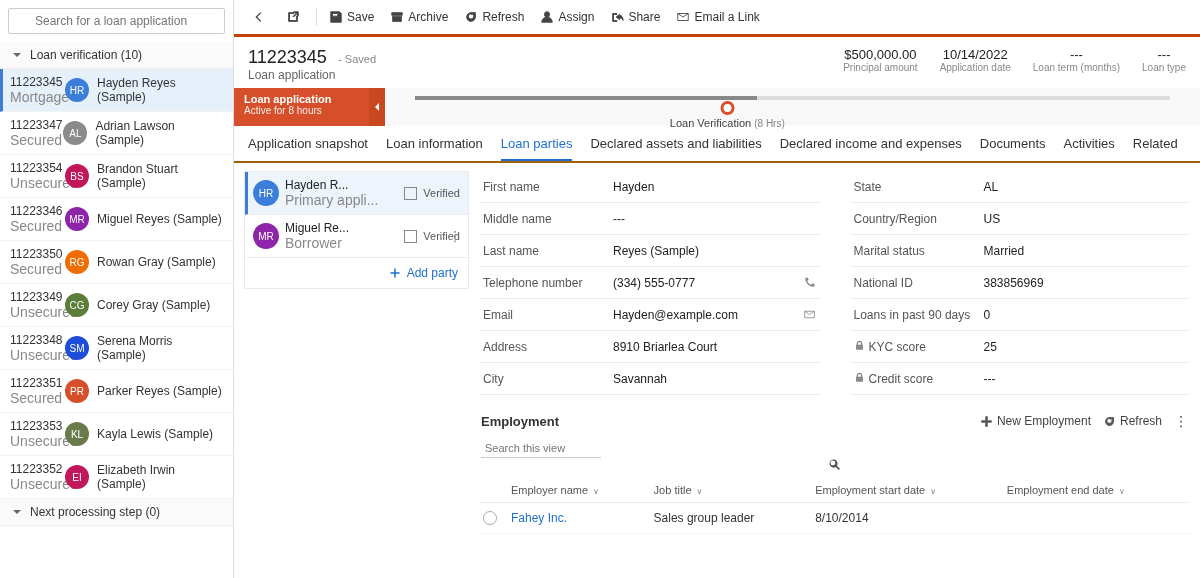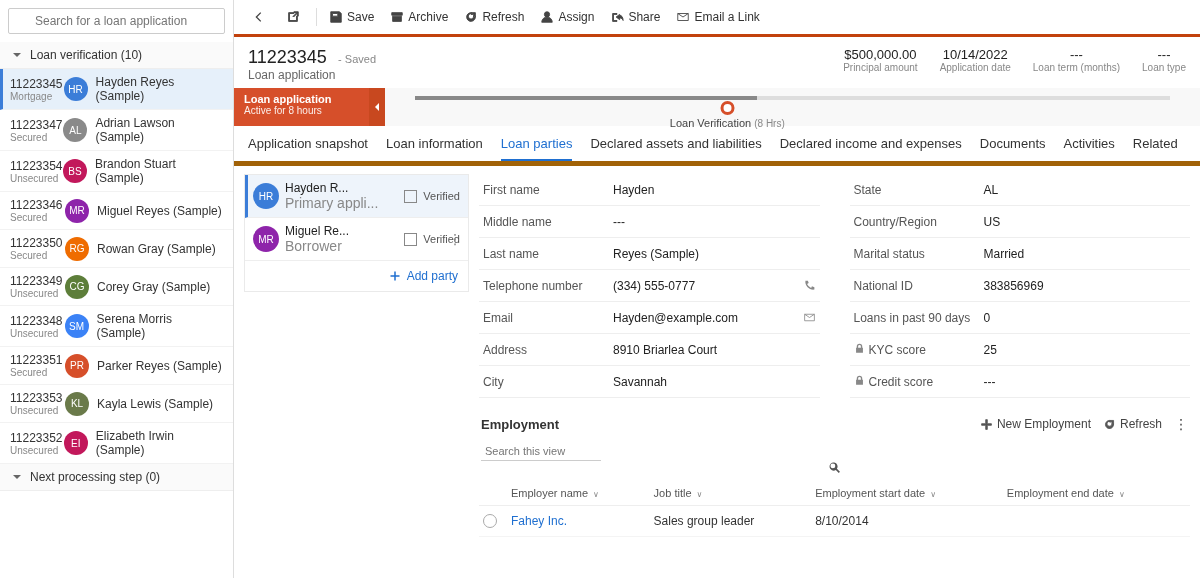--- a/index.html
+++ b/index.html
@@ -9,21 +9,21 @@
 .search-input { width:100%; padding:5px 8px 5px 26px; border:1px solid #ccc; border-radius:2px; font-size:12px; color:#666; position:relative; }
 .search-wrap { position:relative; }
 .search-wrap svg { position:absolute; left:14px; top:14px; width:12px; height:12px; fill:#666; }
 .section-hdr { display:flex; align-items:center; padding:6px 12px; border-bottom:1px solid #eee; cursor:pointer; font-size:12px; color:#333; background:#fafafa;}
 .section-hdr svg { width:10px; height:10px; margin-right:8px; fill:#666; }
 .list { overflow-y:auto; }
 .list-item { display:flex; align-items:center; padding:6px 10px; border-bottom:1px solid #f2f2f2; cursor:pointer; }
 .list-item.selected { background:#e6f0fa; border-left:3px solid #3b7dd8; padding-left:7px;}
 .li-left { width:55px; }
 .li-id { font-size:12px; color:#333; }
-.li-sub { font-size:10px; color:#888; }
+.li-sub { font-size:14px; color:#888; }
 .avatar { width:24px; height:24px; border-radius:50%; color:#fff; font-size:10px; display:flex; align-items:center; justify-content:center; margin-right:8px; flex-shrink:0; }
 .li-name { font-size:12px; color:#333; }
 
 .main { flex:1; display:flex; flex-direction:column; }
 .toolbar { display:flex; align-items:center; padding:6px 10px; border-bottom:3px solid #c2410c; gap:0; }
 .tbtn { display:flex; align-items:center; padding:4px 8px; cursor:pointer; font-size:12px; color:#333; border-radius:2px; }
 .tbtn svg { width:14px; height:14px; margin-right:4px; fill:#444; stroke:#444;}
 .tbar-sep { width:1px; height:18px; background:#ddd; margin:0 4px; }
 
 .header-area { padding:10px 14px 6px; display:flex; }
@@ -44,21 +44,21 @@
 .stage-collapse svg{width:10px;height:10px;fill:#fff;}
 .progress-track { flex:1; position:relative; display:flex; align-items:center; padding:0 30px; background:#f8f8f8;}
 .track-line { position:absolute; left:30px; right:30px; top:8px; height:4px; background:#ddd;}
 .track-fill { position:absolute; left:30px; top:8px; height:4px; background:#888; }
 .step { position:absolute; text-align:center; transform:translateX(-50%); top:13px;}
 .step .dot { width:14px; height:14px; border:3px solid #d64f2a; background:#fff; border-radius:50%; margin:0 auto; }
 .step.future .dot { border-color:#aaa; }
 .step .lbl { font-size:11px; color:#444; white-space:nowrap; margin-top:2px;}
 .step .sub { font-size:10px; color:#888;}
 
-.tabs { display:flex; gap:18px; padding:0 14px; border-bottom:5px solid #a16207; }
+.tabs { display:flex; gap:18px; padding:0 14px; border-bottom:2px solid #a16207; }
 .tab { padding:10px 0 8px; font-size:13px; color:#333; cursor:pointer; border-bottom:2px solid transparent; }
 .tab.active { color:#1f6fd0; border-bottom-color:#1f6fd0; font-weight:500;}
 
 .content { display:flex; flex:1; overflow:auto; padding:8px 10px; gap:10px; }
 
 .party-panel { width:225px; }
 .party-list { border:1px solid #eaeaea; }
 .party-row { display:flex; align-items:center; padding:6px 8px; border-bottom:1px solid #eee; position:relative; }
 .party-row.selected { background:#eef4fb; border-left:3px solid #3b7dd8; padding-left:5px;}
 .party-row .av { width:26px; height:26px; border-radius:50%; color:#fff; font-size:10px; display:flex; align-items:center; justify-content:center; margin-right:6px; }
@@ -161,21 +161,21 @@
           <div class="li-sub">Unsecured</div>
         </div>
   <div class="avatar" style="background:#5d7e3a">CG</div>
   <div class="li-name">Corey Gray (Sample)</div>
       </div>
       <div class="list-item">
         <div class="li-left">
           <div class="li-id">11223348</div>
           <div class="li-sub">Unsecured</div>
         </div>
-  <div class="avatar" style="background:#3b82f6">SM</div>
+  <div class="avatar" style="background:#1d4ed8">SM</div>
   <div class="li-name">Serena Morris (Sample)</div>
       </div>
       <div class="list-item">
         <div class="li-left">
           <div class="li-id">11223351</div>
           <div class="li-sub">Secured</div>
         </div>
   <div class="avatar" style="background:#d64f2a">PR</div>
   <div class="li-name">Parker Reyes (Sample)</div>
       </div>

